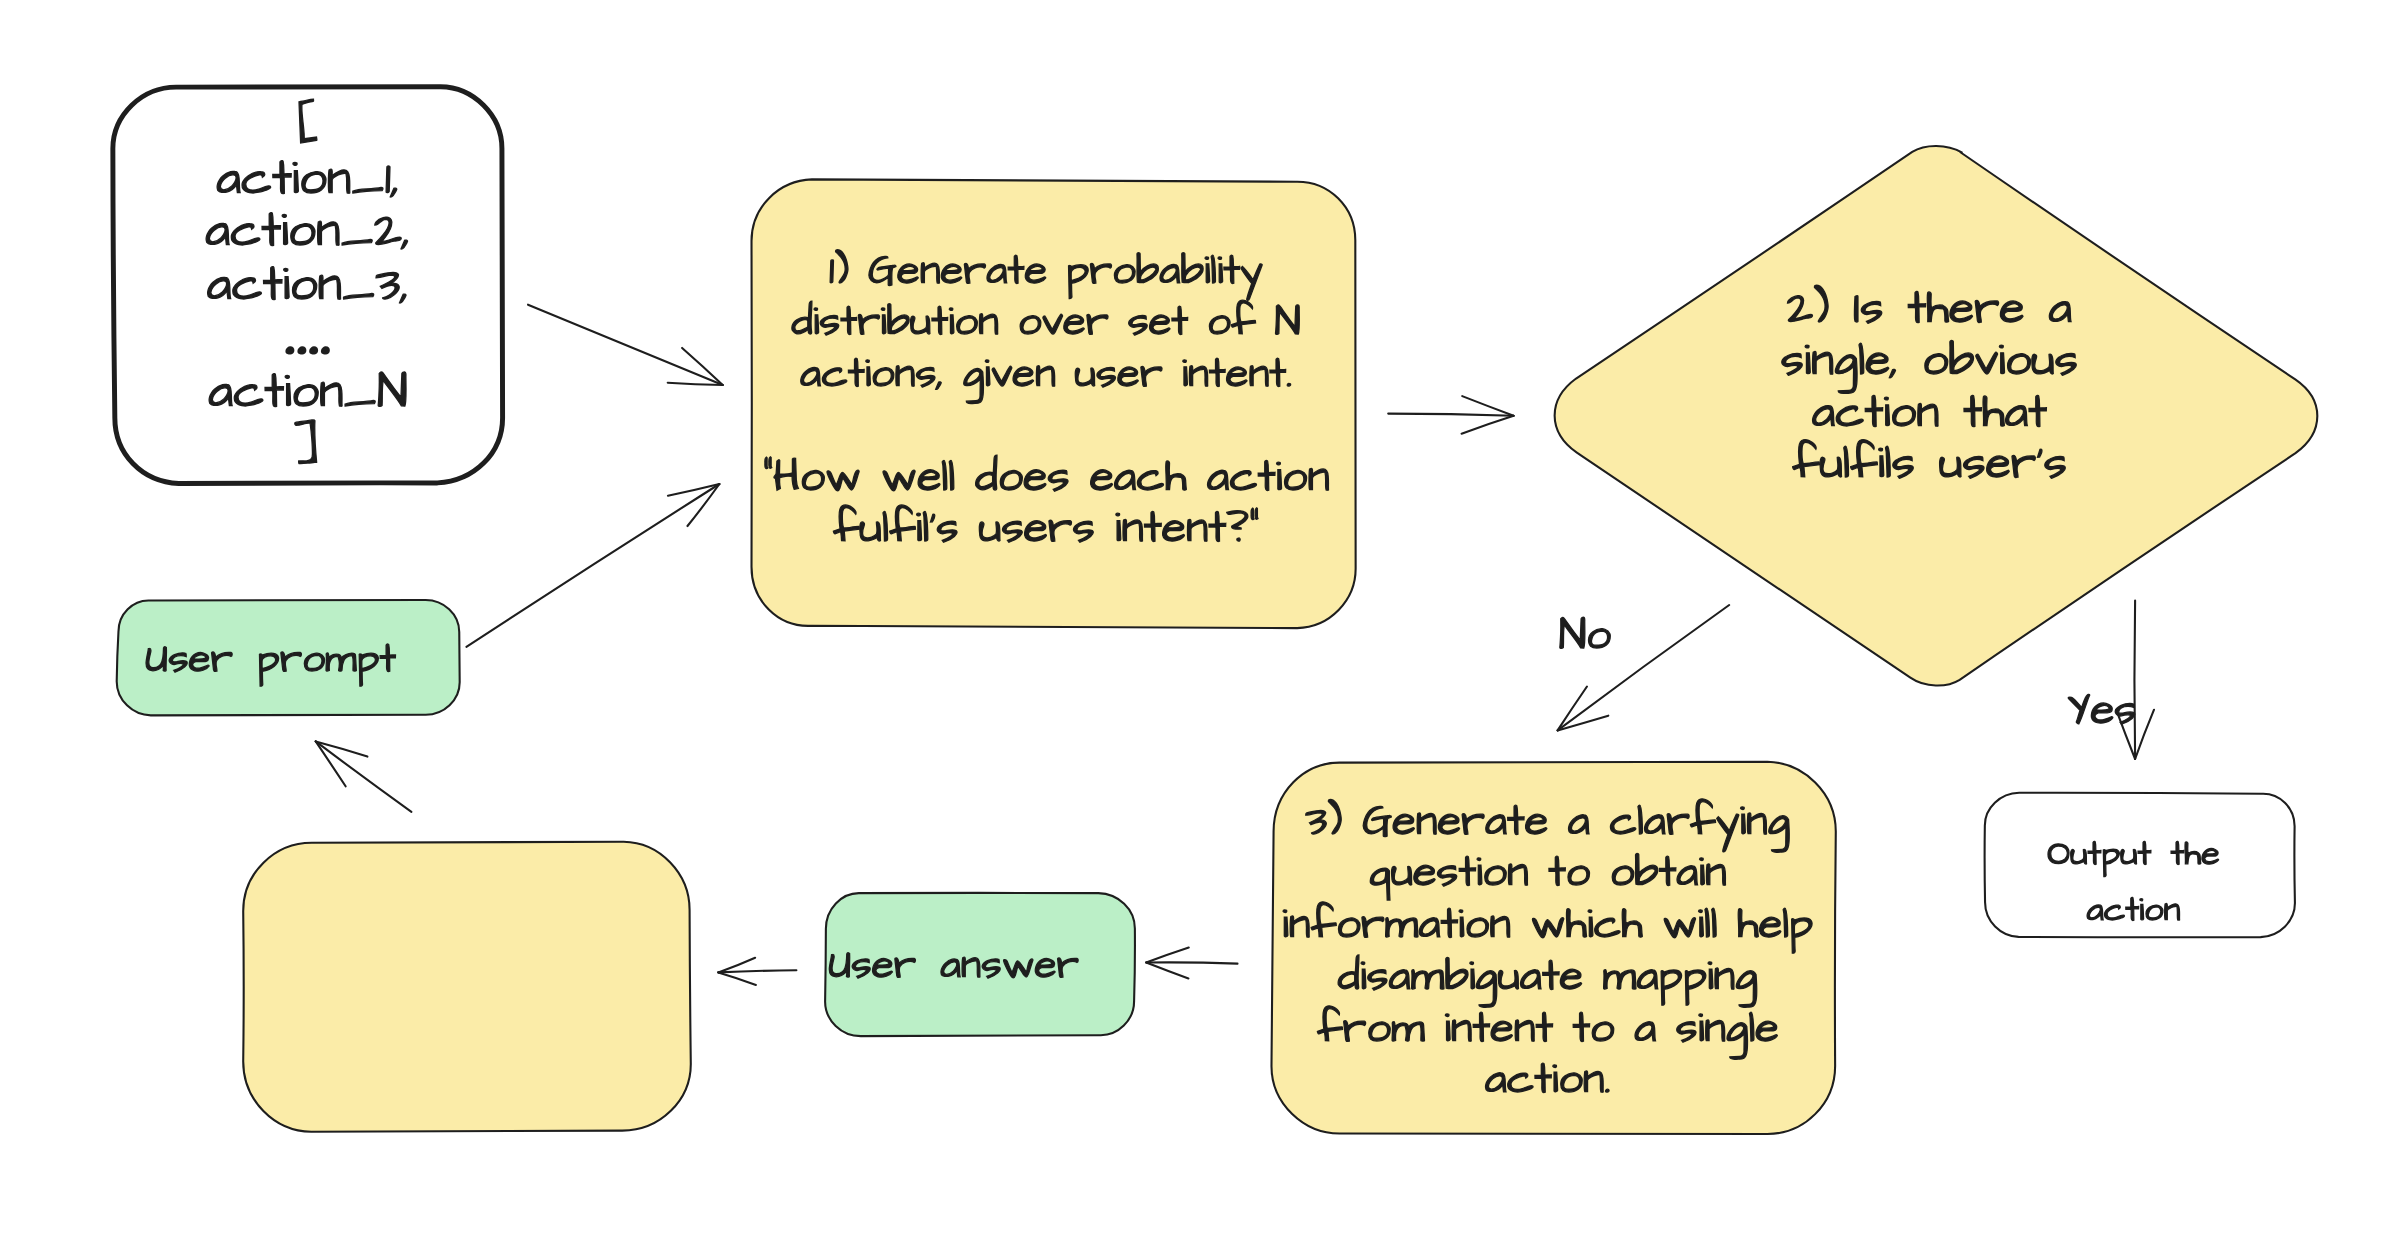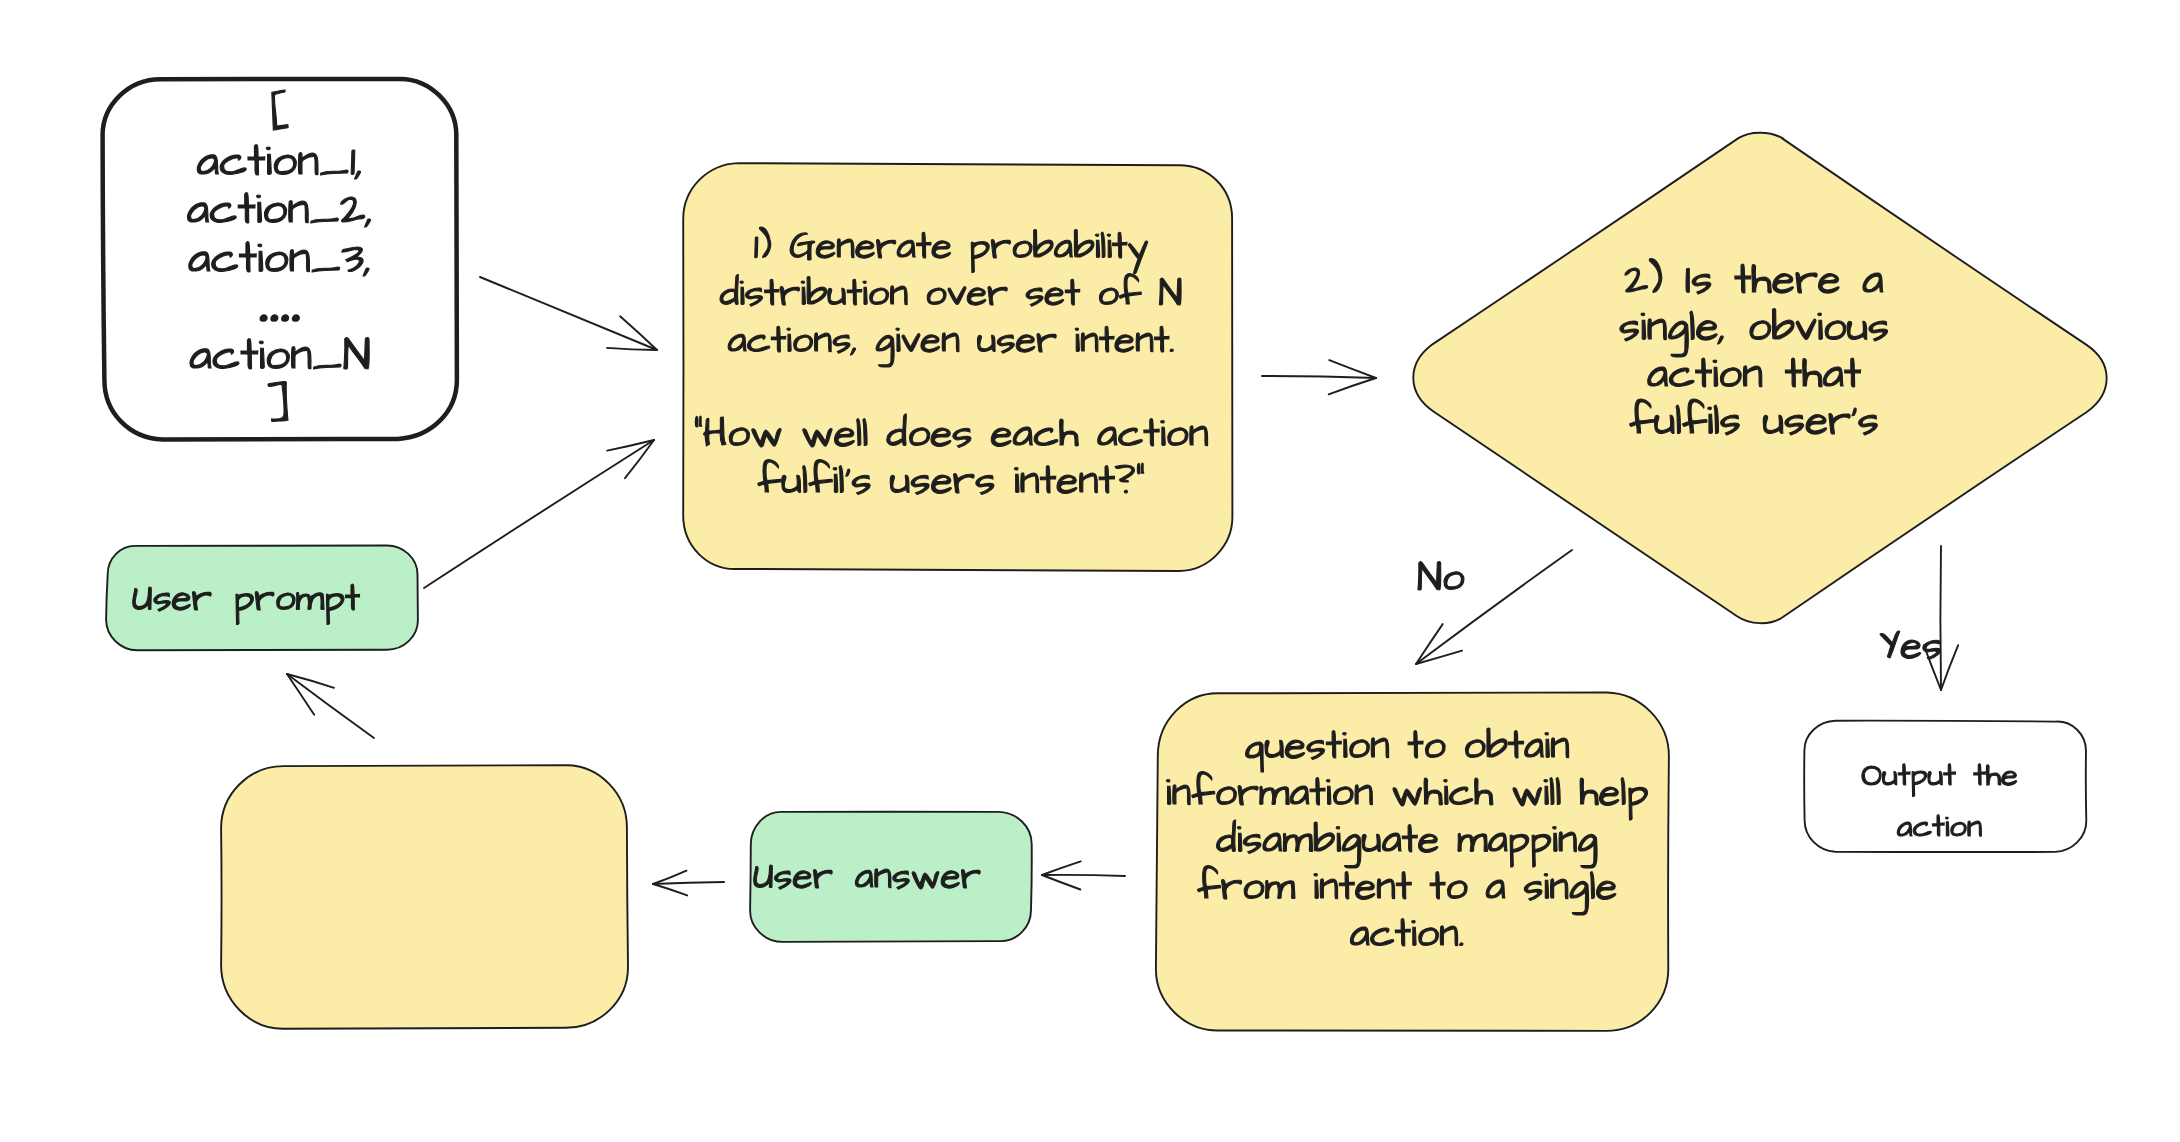--- a/index.html
+++ b/index.html
@@ -91,20 +91,21 @@
     <span>"How well does each action</span>
     <span>fulfil's users intent?"</span>
   </div>
   <div class="tb" style="left:1529px;top:258px;width:450px;font-size:42px;line-height:47px;word-spacing:5px;">
     <span>2) Is there a</span>
     <span>single, obvious</span>
     <span>action that</span>
     <span>fulfils user's</span>
   </div>
   <div class="tb" style="left:1142px;top:723px;width:530px;font-size:39.5px;line-height:47px;word-spacing:2px;">
+    <span>3) Generate a clarfying</span>
     <span>question to obtain</span>
     <span>information which will help</span>
     <span>disambiguate mapping</span>
     <span>from intent to a single</span>
     <span>action.</span>
   </div>
   <div class="tb" style="left:1799px;top:751px;width:281px;font-size:31px;line-height:51px;word-spacing:5px;">
     <span>Output the</span>
     <span>action</span>
   </div>

